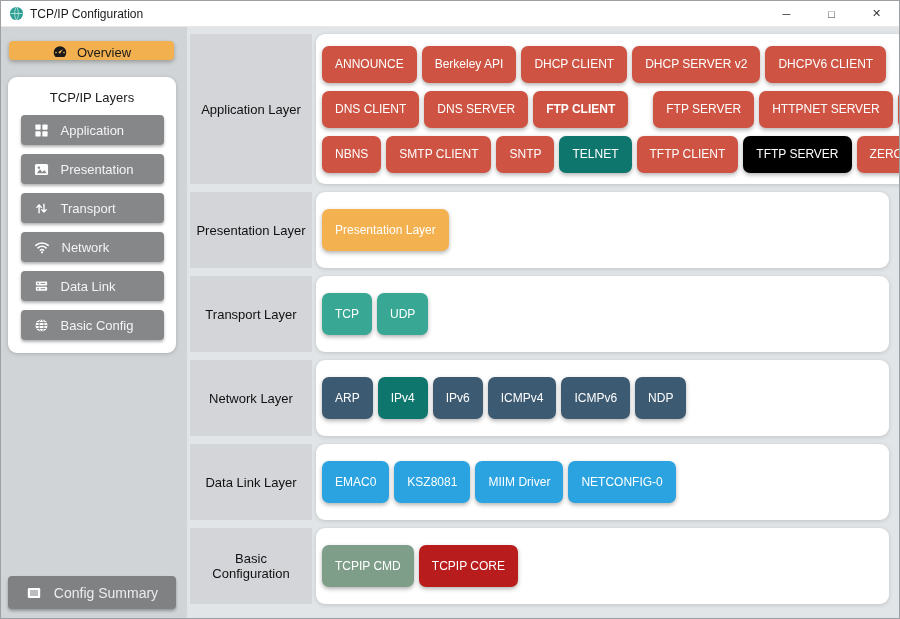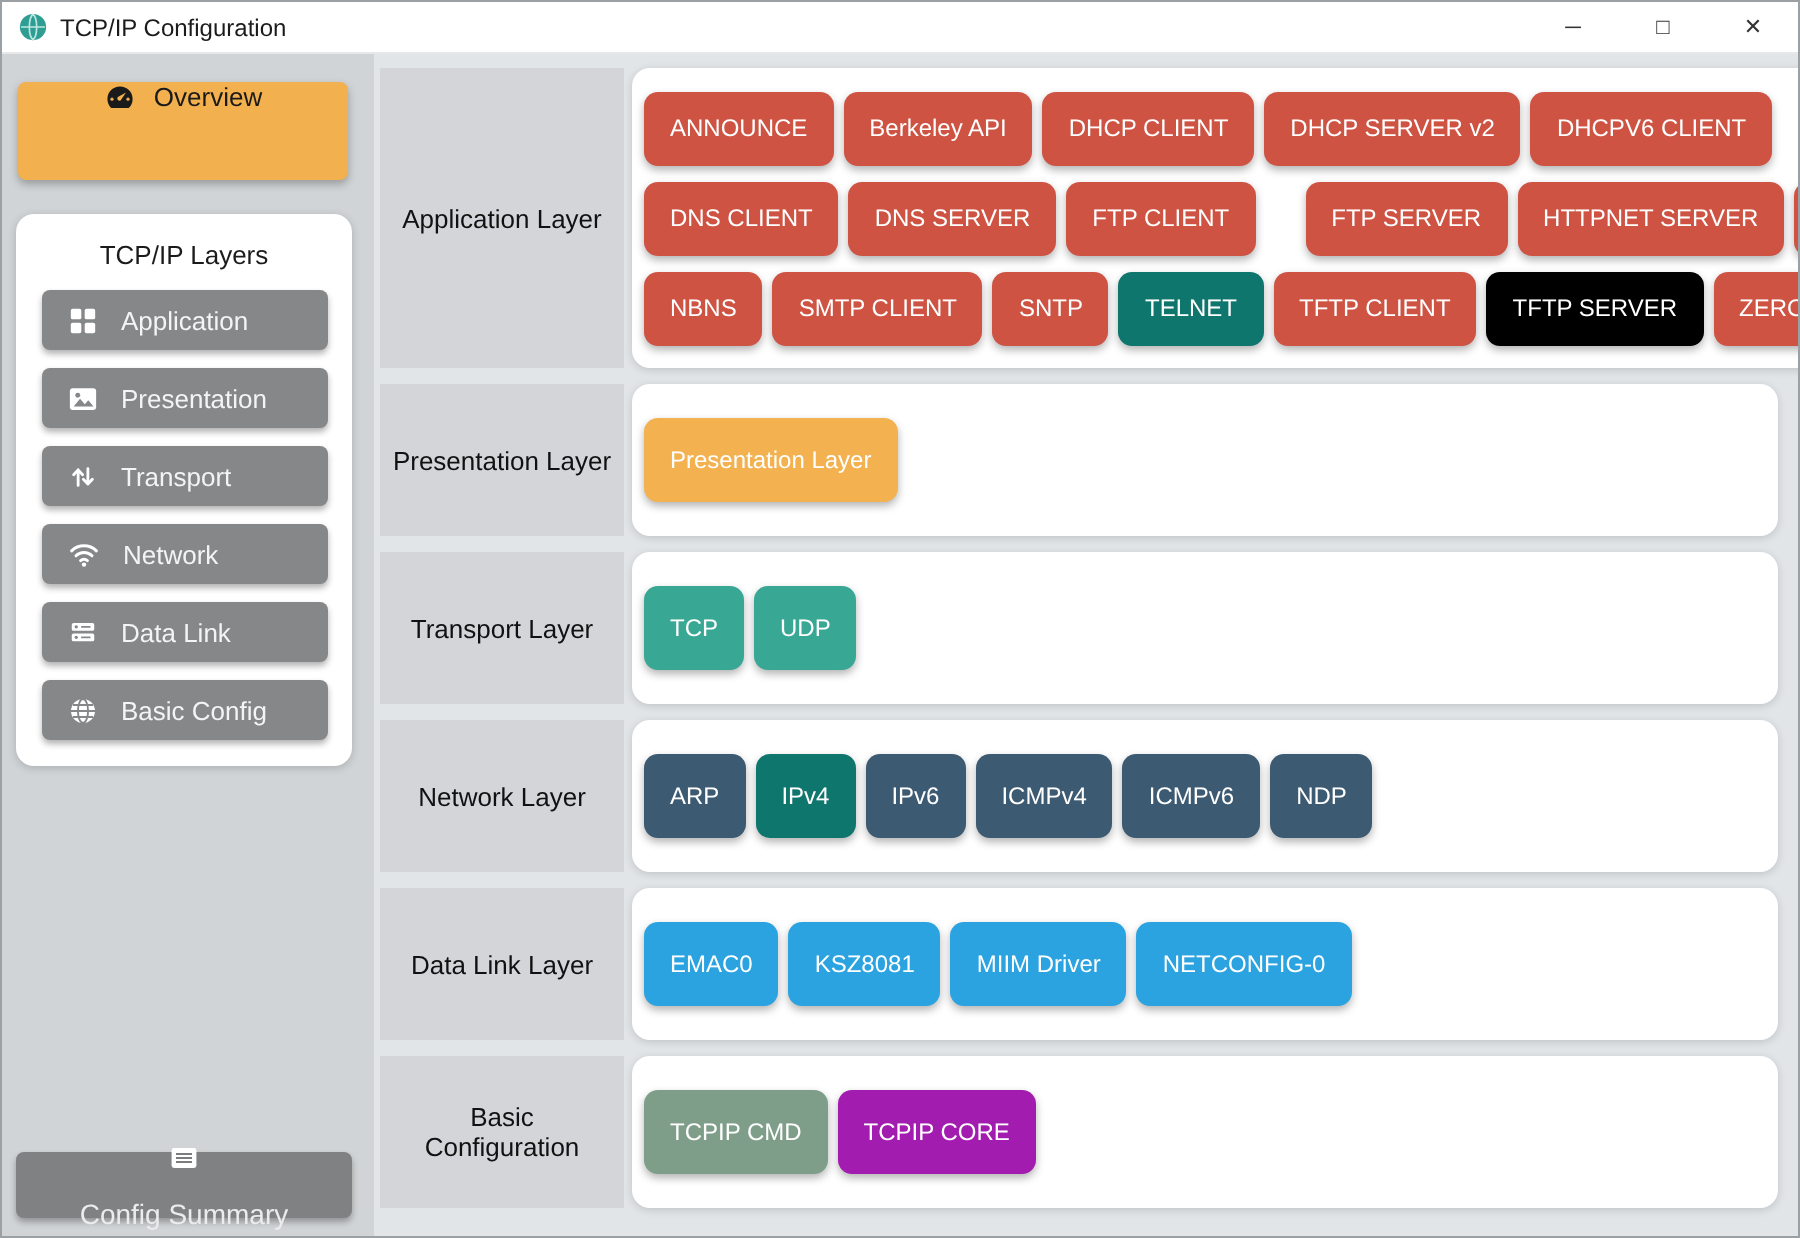--- a/index.html
+++ b/index.html
@@ -35,24 +35,24 @@
   }
   
   .content{ flex:1; display:flex; overflow:hidden; }
   .sidebar{
     width:186px; flex:0 0 186px;
     background:#d1d4d6;
     position:relative;
   }
   .overview-btn{
     margin:14px 13px 0 8px;
-    height:49px; width:165px;
+    height:19px; width:165px;
     background:#f3b04f;
     border:none; border-radius:4px;
-    display:flex; align-items:flex-start; justify-content:center; gap:9px;
+    display:flex; align-items:flex-end; justify-content:center; gap:9px;
     font-family:inherit; font-size:13px; color:#1a1a1a;
     box-shadow:0 2px 4px rgba(0,0,0,.28);
     cursor:pointer;
   }
   .layers-panel{
     margin:17px 11px 0 7px;
     width:168px;
     background:#ffffff;
     border-radius:9px;
     box-shadow:0 1px 4px rgba(0,0,0,.18);
@@ -76,21 +76,20 @@
   .side-btn:last-child{ margin-bottom:0; }
   .config-summary-btn{
     position:absolute; left:7px; bottom:9px;
     width:168px; height:33px;
     background:#7f8183;
     border:none; border-radius:4px;
     display:flex; align-items:center; justify-content:center; gap:12px;
     font-family:inherit; font-size:14px; color:#ececec;
     box-shadow:0 2px 3px rgba(0,0,0,.3);
     cursor:pointer;
-    flex-direction:column;
   }
   .icon{ display:inline-flex; line-height:0; }
   
   .main{
     flex:1;
     padding:7px 10px 8px 3px;
     display:flex; flex-direction:column; gap:8px;
     overflow:hidden;
   }
   .layer-row{ display:flex; gap:4px; height:76px; flex:0 0 auto; }
@@ -244,21 +243,21 @@
             <div class="btn-line">
               <button class="module-btn" style="background: rgb(206, 83, 67);">ANNOUNCE</button>
               <button class="module-btn" style="background: rgb(206, 83, 67);">Berkeley API</button>
               <button class="module-btn" style="background: rgb(206, 83, 67);">DHCP CLIENT</button>
               <button class="module-btn" style="background: rgb(206, 83, 67);">DHCP SERVER v2</button>
               <button class="module-btn" style="background: rgb(206, 83, 67);">DHCPV6 CLIENT</button>
             </div>
             <div class="btn-line">
               <button class="module-btn" style="background: rgb(206, 83, 67);">DNS CLIENT</button>
               <button class="module-btn" style="background: rgb(206, 83, 67);">DNS SERVER</button>
-              <button class="module-btn" style="background: rgb(206, 83, 67);">FTP CLIENT</button>
+              <button class="module-btn" style="background: rgb(206, 83, 67); font-weight: bold;">FTP CLIENT</button>
               <button class="module-btn" style="background: rgb(206, 83, 67); margin-left: 20px;">FTP SERVER</button>
               <button class="module-btn" style="background: rgb(206, 83, 67);">HTTPNET SERVER</button>
               <button class="module-btn" style="background: rgb(206, 83, 67);">IPERF</button>
             </div>
             <div class="btn-line">
               <button class="module-btn" style="background: rgb(206, 83, 67);">NBNS</button>
               <button class="module-btn" style="background: rgb(206, 83, 67);">SMTP CLIENT</button>
               <button class="module-btn" style="background: rgb(206, 83, 67);">SNTP</button>
               <button class="module-btn" style="background: #0f766e;">TELNET</button>
               <button class="module-btn" style="background: rgb(206, 83, 67);">TFTP CLIENT</button>
@@ -306,20 +305,20 @@
               <button class="module-btn" style="background: rgb(42, 163, 224);">MIIM Driver</button>
               <button class="module-btn" style="background: rgb(42, 163, 224);">NETCONFIG-0</button>
             </div>
           </div>
         </div>
         <div class="layer-row">
           <div class="layer-label">Basic Configuration</div>
           <div class="layer-panel">
             <div class="btn-line">
               <button class="module-btn" style="background: rgb(126, 158, 137);">TCPIP CMD</button>
-              <button class="module-btn" style="background: #a21caf;">TCPIP CORE</button>
+              <button class="module-btn" style="background: #b91c1c;">TCPIP CORE</button>
             </div>
           </div>
         </div>
       </div>
 
   </div>
 </div>
 
 </body></html>

